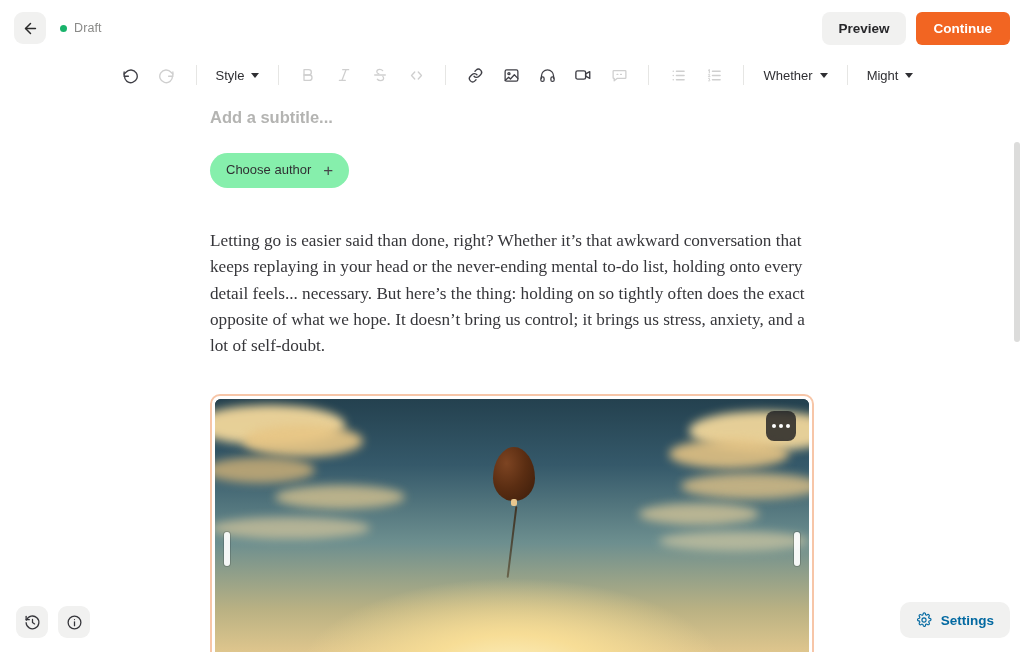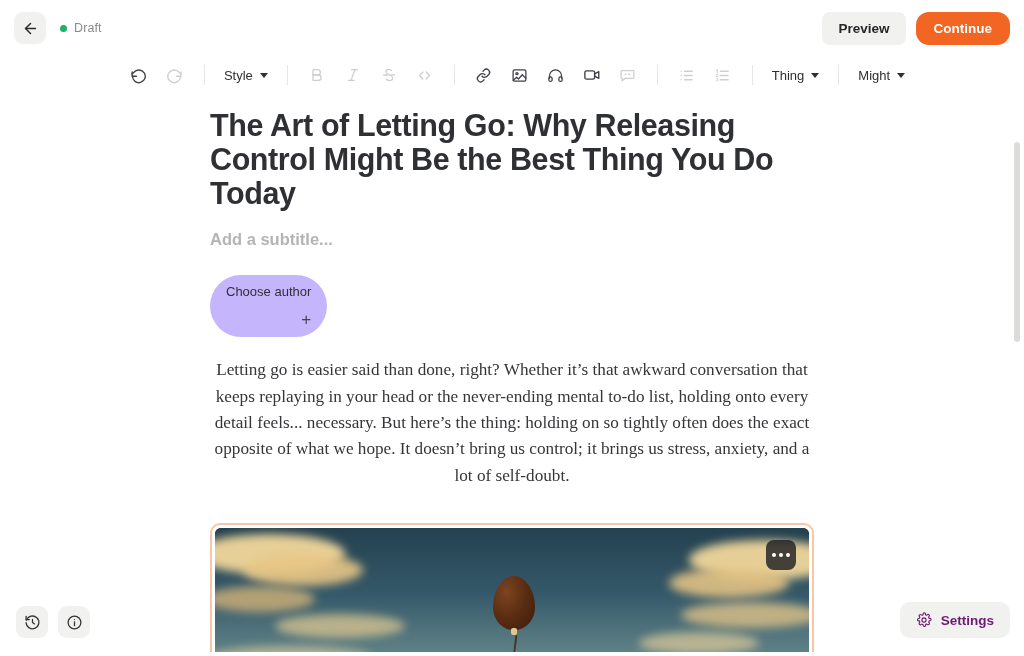--- a/index.html
+++ b/index.html
@@ -27,21 +27,21 @@
   .status-dot { width:7px; height:7px; border-radius:50%; background:#19b36b; display:block; }
   .status-label { font-size: 12.5px; color:#8a8a88; letter-spacing:.1px; }
 
   .topbar-right { margin-left:auto; display:flex; align-items:center; gap:10px; padding-right:14px; }
   .btn-preview {
     background:#f1f1f0; color:#27272a; border:none; border-radius:8px;
     font-size:13.5px; font-weight:700; padding: 9px 16px; cursor:pointer;
     font-family:"Liberation Sans", sans-serif;
   }
   .btn-continue {
-    background:#f26522; color:#fff; border:none; border-radius:13px;
+    background:#f26522; color:#fff; border:none; border-radius:6px;
     font-size:13.5px; font-weight:700; padding: 9px 18px; cursor:pointer;
     font-family:"Liberation Sans", sans-serif;
   }
 
   
   .toolbar {
     position:absolute; top:56px; left:10px; right:0; height:38px;
     display:flex; align-items:center; justify-content:center; gap:0;
     background:#fff; z-index:25;
   }
@@ -71,31 +71,31 @@
     font-family:"Liberation Sans", sans-serif;
     font-size: 30.5px; line-height: 1.12; font-weight: 700;
     color:#2f3033; letter-spacing:-0.4px; margin-bottom: 20px;
   }
   .doc-subtitle {
     font-family:"Liberation Sans", sans-serif;
     font-size: 16.5px; color:#b4b4b2; font-weight:700; margin-bottom: 26px;
     cursor:text;
   }
   .author-btn {
-    display:inline-flex; align-items:flex-end; gap:12px;
-    background:#c4b5fd; border:none; border-radius:999px;
+    display:inline-flex; align-items:flex-start; gap:12px;
+    background:#86efac; border:none; border-radius:999px;
     padding: 9px 16px; cursor:pointer;
-    font-size:13px; color:#303033; font-family:"Liberation Sans", sans-serif;flex-direction:column;
+    font-size:13px; color:#303033; font-family:"Liberation Sans", sans-serif;
   }
   .plus-icon { font-size:17px; line-height:1; color:#46464a; font-weight:400; }
 
   .doc-body {
-    margin-top: 20px;
+    margin-top: 40px;
     font-family:"Liberation Serif", serif;
-    font-size: 17.2px; line-height: 1.53; color:#36363a;text-align:center;
+    font-size: 17.2px; line-height: 1.53; color:#36363a;
   }
 
   
   .img-block {
     position:relative; margin-top: 34px;
     border: 2px solid #f7c6a8; border-radius: 10px; padding: 3px;
     background:#fff;
   }
   .img-frame {
     position:relative; width:100%; height: 300px; border-radius:6px; overflow:hidden;
@@ -139,21 +139,21 @@
   
   .corner-left { position:absolute; left: 16px; bottom: 14px; display:flex; gap:10px; z-index:40; }
   .round-btn {
     width:32px; height:32px; border-radius:9px; background:#f1f1f0; border:none; cursor:pointer;
     display:flex; align-items:center; justify-content:center; color:#35353a;
   }
   .settings-btn {
     position:absolute; right: 14px; bottom: 14px; z-index:40;
     display:flex; align-items:center; gap:9px;
     background:#f1f1f0; border:none; border-radius:10px; padding: 10px 16px;
-    font-size:13.5px; font-weight:600; color:#701a75; cursor:pointer;
+    font-size:13.5px; font-weight:600; color:#0369a1; cursor:pointer;
     font-family:"Liberation Sans", sans-serif;
   }
 
   
   .scrollbar-track {
     position:absolute; right: 4px; top: 96px; bottom: 0; width: 6px; z-index:20;
   }
   .scrollbar-thumb {
     position:absolute; top: 46px; left:0; width:6px; height: 200px;
     background:#dcdcdb; border-radius:3px; cursor:grab;
@@ -285,38 +285,37 @@
           <path d="M9 6h11M9 12h11M9 18h11"></path>
           <path d="M3.6 4.6l1.1-.6V8" stroke-width="1.5"></path>
           <path d="M3.3 10.6c.3-.6 1-.8 1.5-.5.6.4.5 1.1 0 1.6L3.3 13.6h2.3" stroke-width="1.4"></path>
           <path d="M3.4 16.2c.6-.5 2-.3 2 .7 0 .6-.6.9-1.1.9.6 0 1.2.3 1.2 1 0 1-1.5 1.2-2.1.7" stroke-width="1.4"></path>
         </svg>
       </button>
 
       <span class="tb-sep"></span>
 
       <button class="tb-drop">
-        <span>Thing</span>
+        <span>Whether</span>
         <span class="caret"></span>
       </button>
 
       <span class="tb-sep"></span>
 
       <button class="tb-drop">
         <span>Might</span>
         <span class="caret"></span>
       </button>
 
     </div>
   </div>
 
   <div class="canvas">
     <div class="doc">
 
-      <div class="doc-title">The Art of Letting Go: Why Releasing Control Might Be the Best Thing You Do Today</div>
 
       <div class="doc-subtitle">Add a subtitle...</div>
 
       <button class="author-btn">
         <span>Choose author</span>
         <span class="plus-icon">+</span>
       </button>
 
       <p class="doc-body">Letting go is easier said than done, right? Whether it’s that awkward conversation that keeps replaying in your head or the never-ending mental to-do list, holding onto every detail feels... necessary. But here’s the thing: holding on so tightly often does the exact opposite of what we hope. It doesn’t bring us control; it brings us stress, anxiety, and a lot of self-doubt.</p>
 

